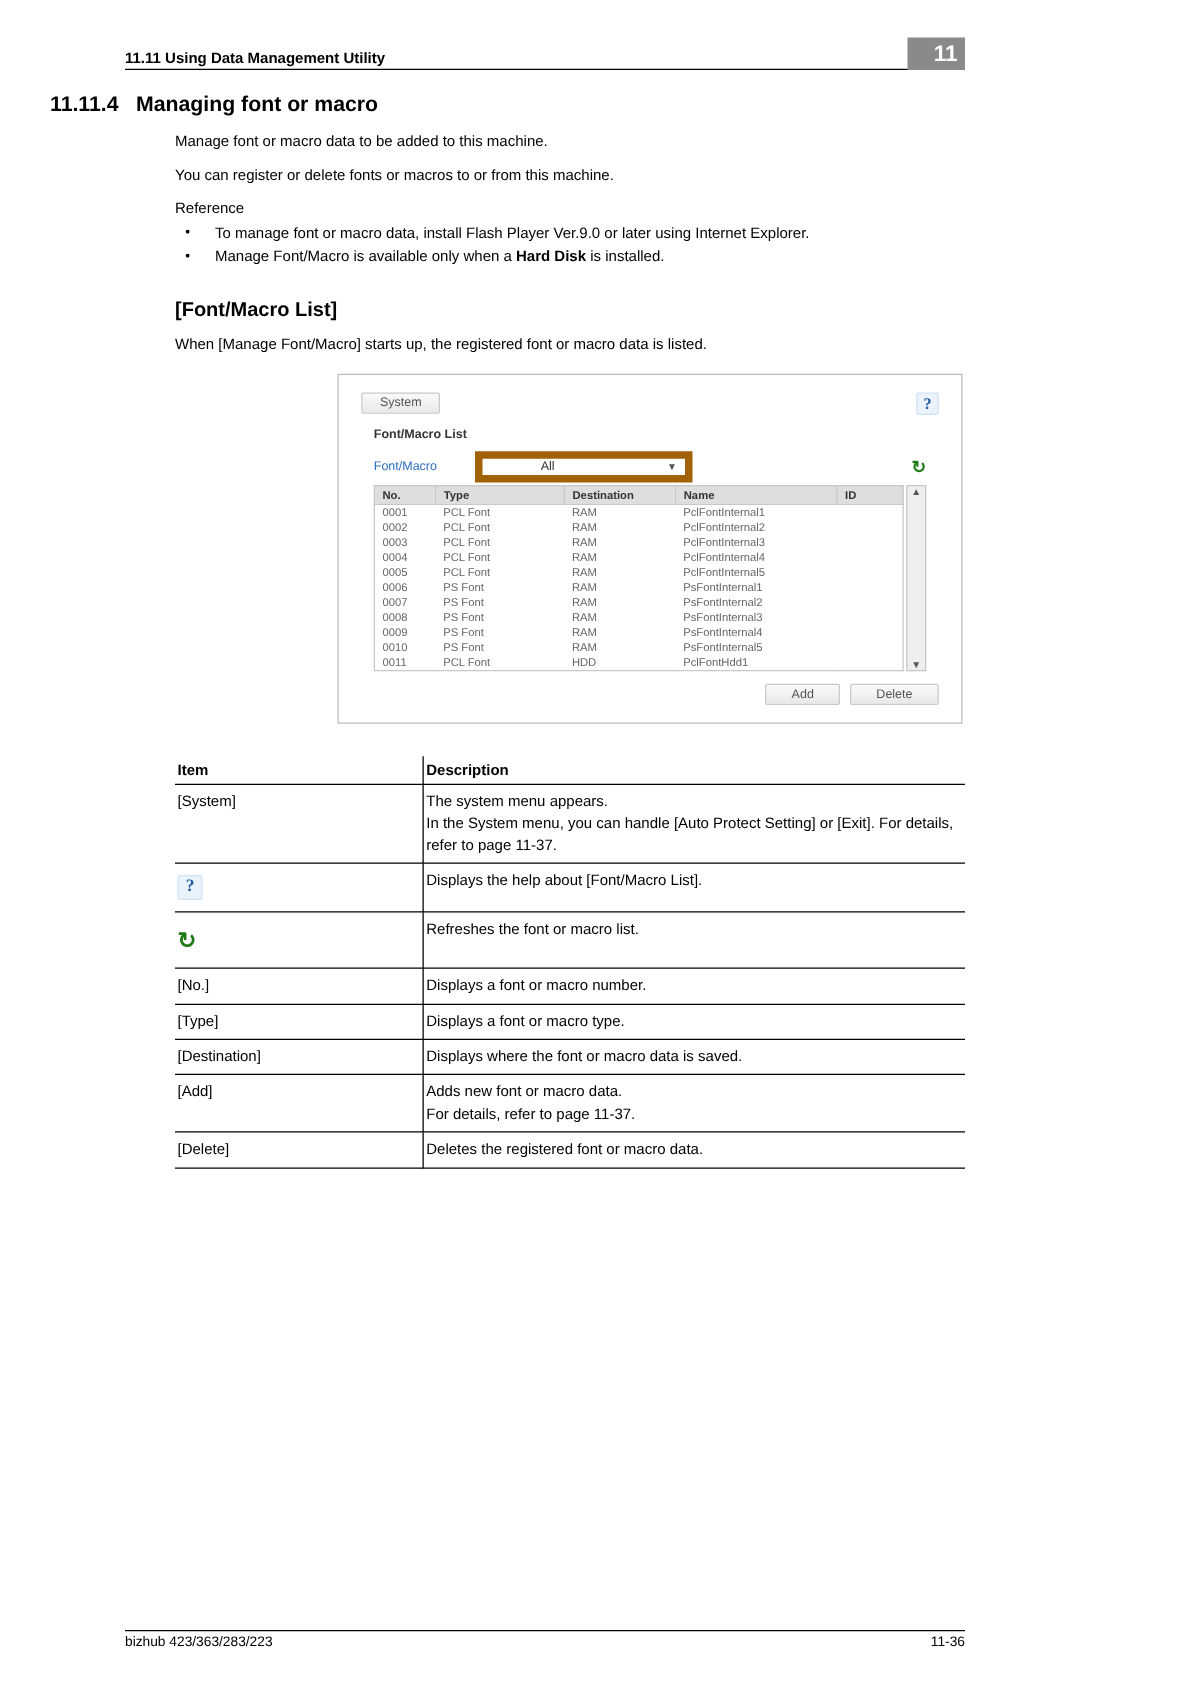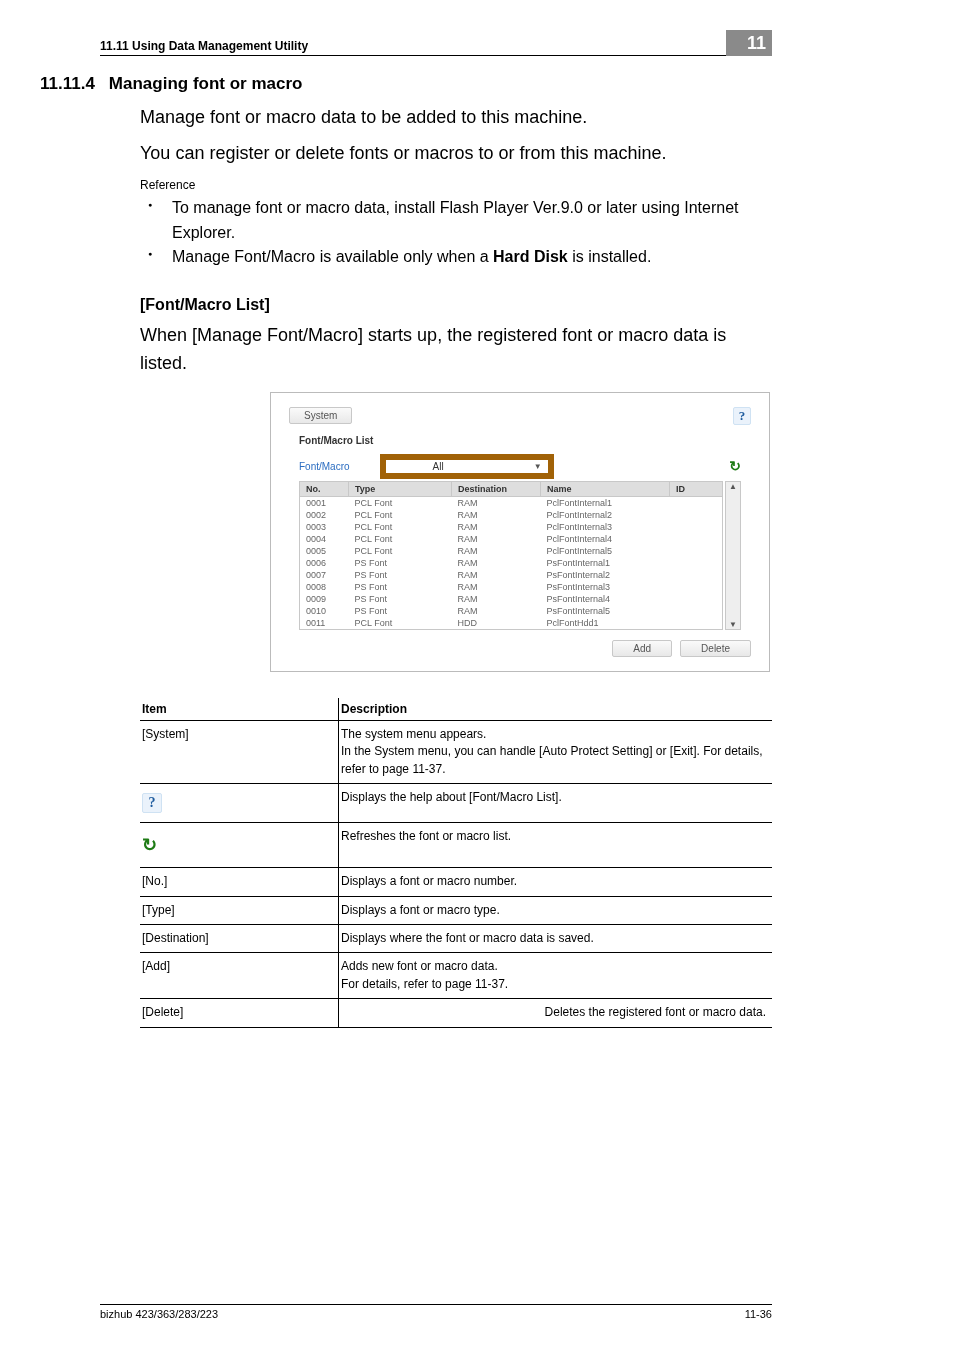--- a/index.html
+++ b/index.html
@@ -48,37 +48,37 @@
   .section-h {
     display: flex;
     gap: 14px;
     font-size: 17px;
     font-weight: bold;
     margin-left: -60px;
     margin-bottom: 10px;
   }
   .section-num { white-space: nowrap; }
   .body-text {
-    font-size: 18px;
+    font-size: 12px;
     line-height: 1.55;
     margin: 8px 0;
     margin-left: 40px;
   }
   .ref-label {
     font-size: 12px;
     margin-left: 40px;
     margin-top: 10px;
   }
   .bullets {
     margin: 4px 0 0 40px;
     padding: 0;
     list-style: none;
   }
   .bullets li {
-    font-size: 16px;
+    font-size: 12px;
     line-height: 1.55;
     position: relative;
     padding-left: 32px;
   }
   .bullets li::before {
     content: "\25CF";
     position: absolute;
     left: 8px;
     font-size: 7px;
     top: 4px;
@@ -448,21 +448,21 @@
           <td class="col1">[Destination]</td>
           <td style="white-space: pre-line;">Displays where the font or macro data is saved.</td>
         </tr>
         <tr>
           <td class="col1">[Add]</td>
           <td style="white-space: pre-line;">Adds new font or macro data.
 For details, refer to page 11-37.</td>
         </tr>
         <tr>
           <td class="col1">[Delete]</td>
-          <td style="white-space: pre-line; text-align: right;">Deletes the registered font or macro data.</td>
+          <td style="white-space: pre-line;">Deletes the registered font or macro data.</td>
         </tr>
       </tbody>
   </table>
 
   <div class="footer">
     <span>bizhub 423/363/283/223</span>
     <span>11-36</span>
   </div>
 
 </div>

